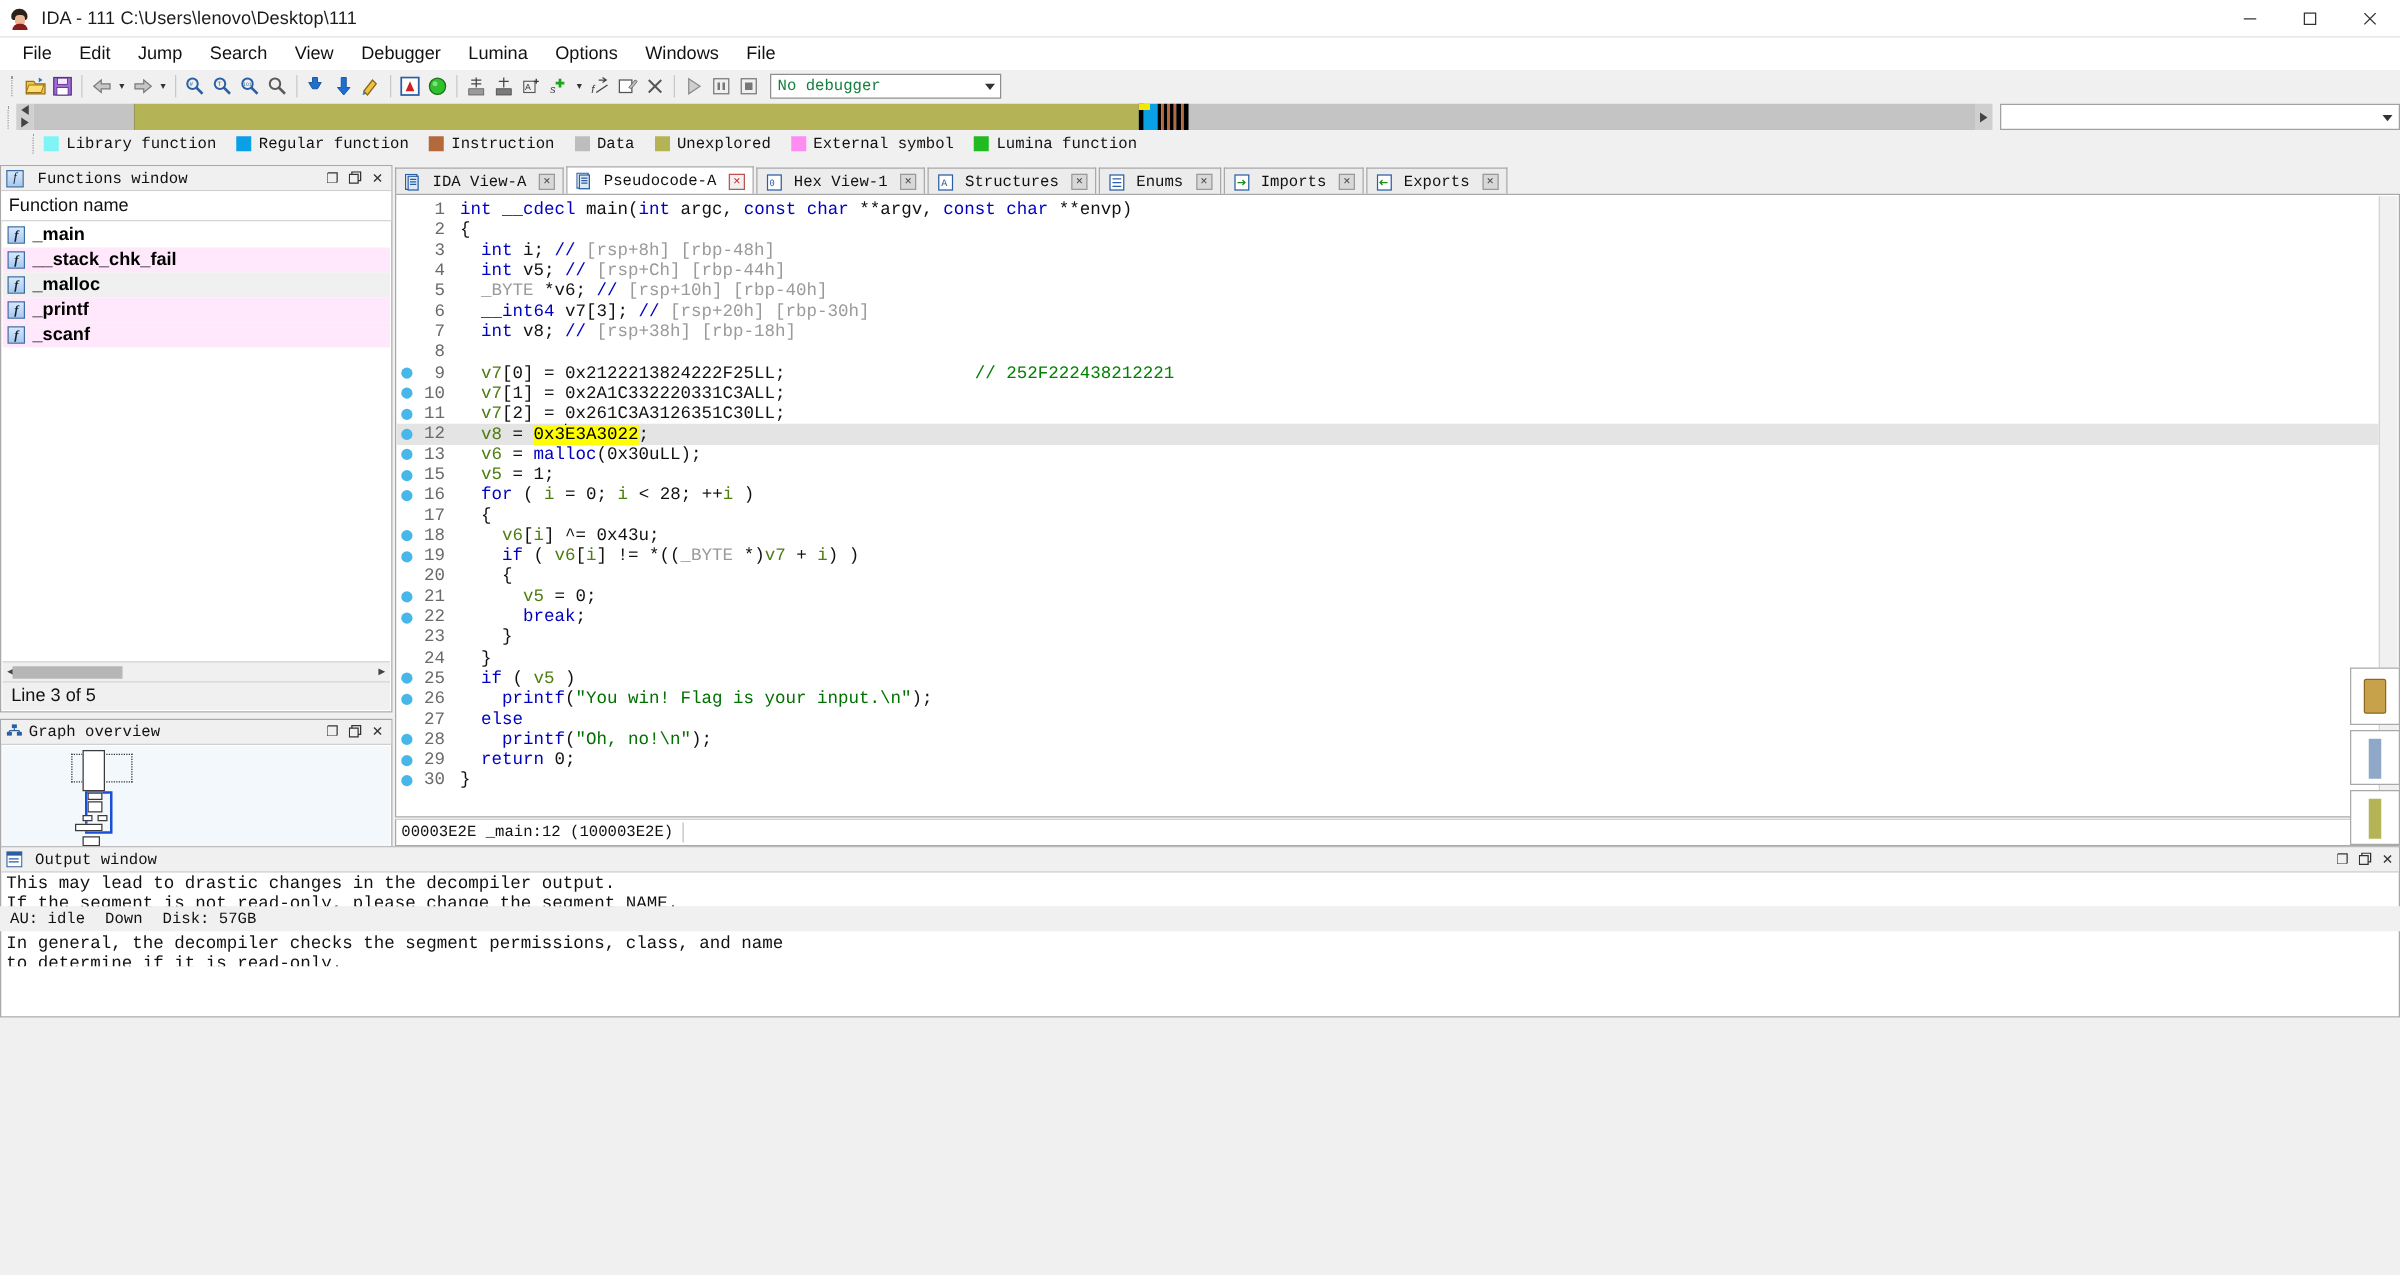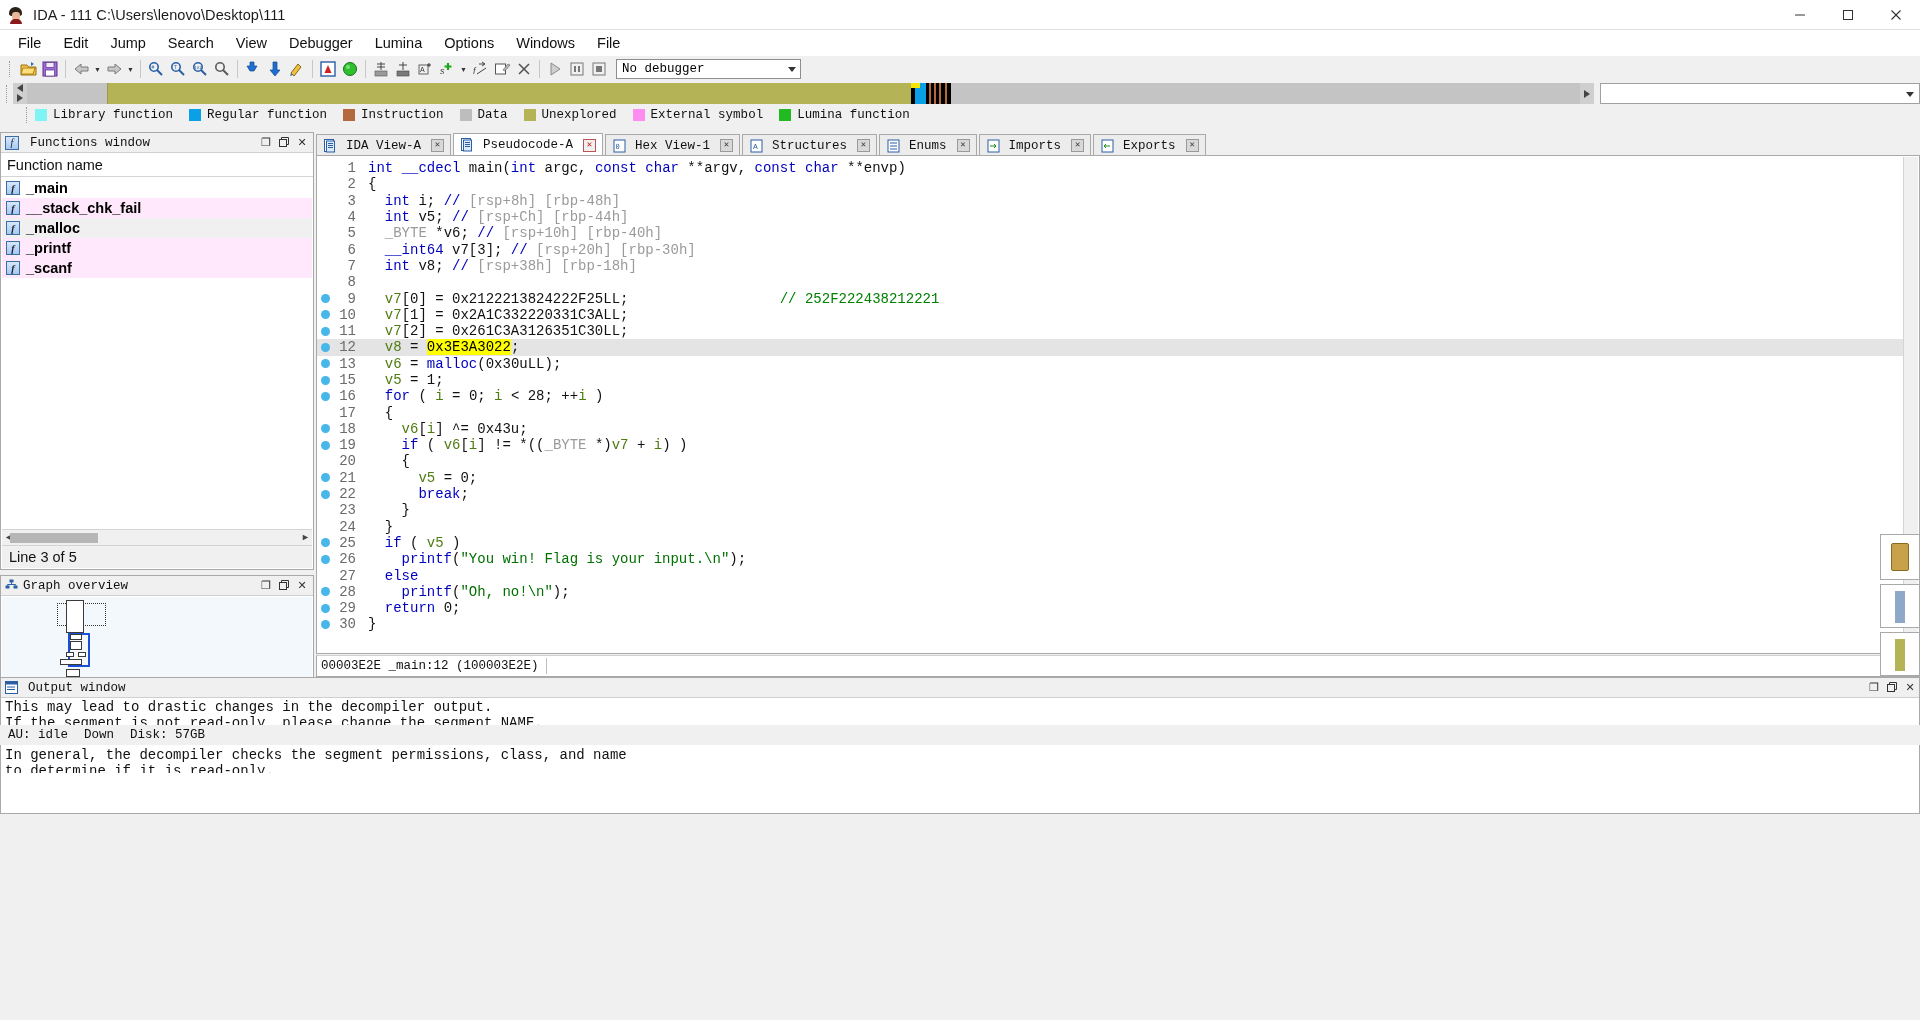--- a/index.html
+++ b/index.html
@@ -37,21 +37,21 @@
     height: 26px; background: #f0f0f0; display: flex; align-items: center;
     padding-left: 4px; gap: 0px;
   }
   .tb-grip { width:7px; height:18px; margin:0 3px; position:relative; }
   .tb-grip::before { content:""; position:absolute; left:2px; top:1px; width:1px; height:16px; border-left:1px dotted #9a9a9a; }
   .tb-btn { width:22px; height:22px; display:flex; align-items:center; justify-content:center; position:relative; }
   .tb-sep { width:1px; height:18px; background:#c8c8c8; margin:0 4px; }
   .tb-arrow { width:11px; height:22px; display:flex; align-items:center; justify-content:center; font-size:7px; color:#333; }
   .dbg-select {
     height:20px; width:185px; margin-left:6px; background:#fff; border:1px solid #8e8e8e;
-    font-family:"Liberation Mono", monospace; font-size:12.5px; color:#000000;
+    font-family:"Liberation Mono", monospace; font-size:12.5px; color:#15803d;
     display:flex; align-items:center; padding-left:5px; position:relative;
   }
   .dbg-select .caret { position:absolute; right:4px; top:7px; width:0;height:0;
     border-left:4px solid transparent;border-right:4px solid transparent;border-top:5px solid #333; }
 
   
   .navband { height: 23px; background:#f0f0f0; display:flex; align-items:center; padding-left:4px; }
   .nav-grip { width:7px; height:20px; position:relative; margin-right:2px;}
   .nav-grip::before { content:""; position:absolute; left:2px; top:1px; width:1px; height:18px; border-left:1px dotted #9a9a9a;}
   .nav-left-col { display:flex; flex-direction:column; width:14px; height:21px; background:#cfcfcf; }

